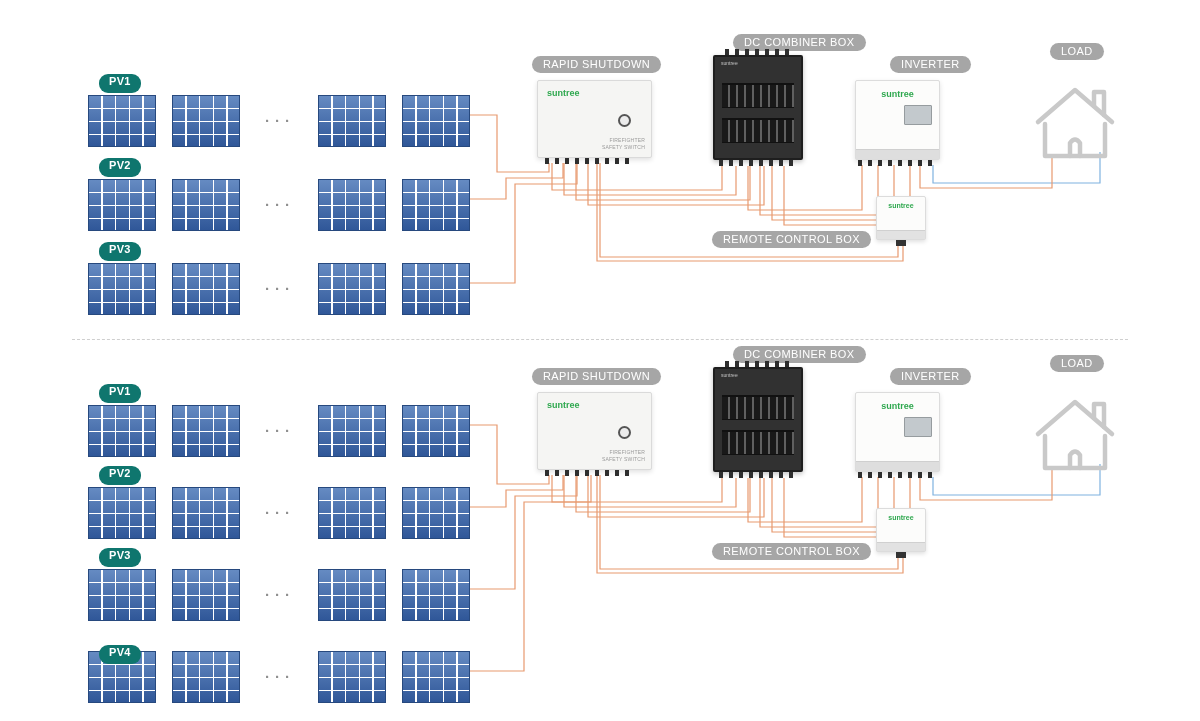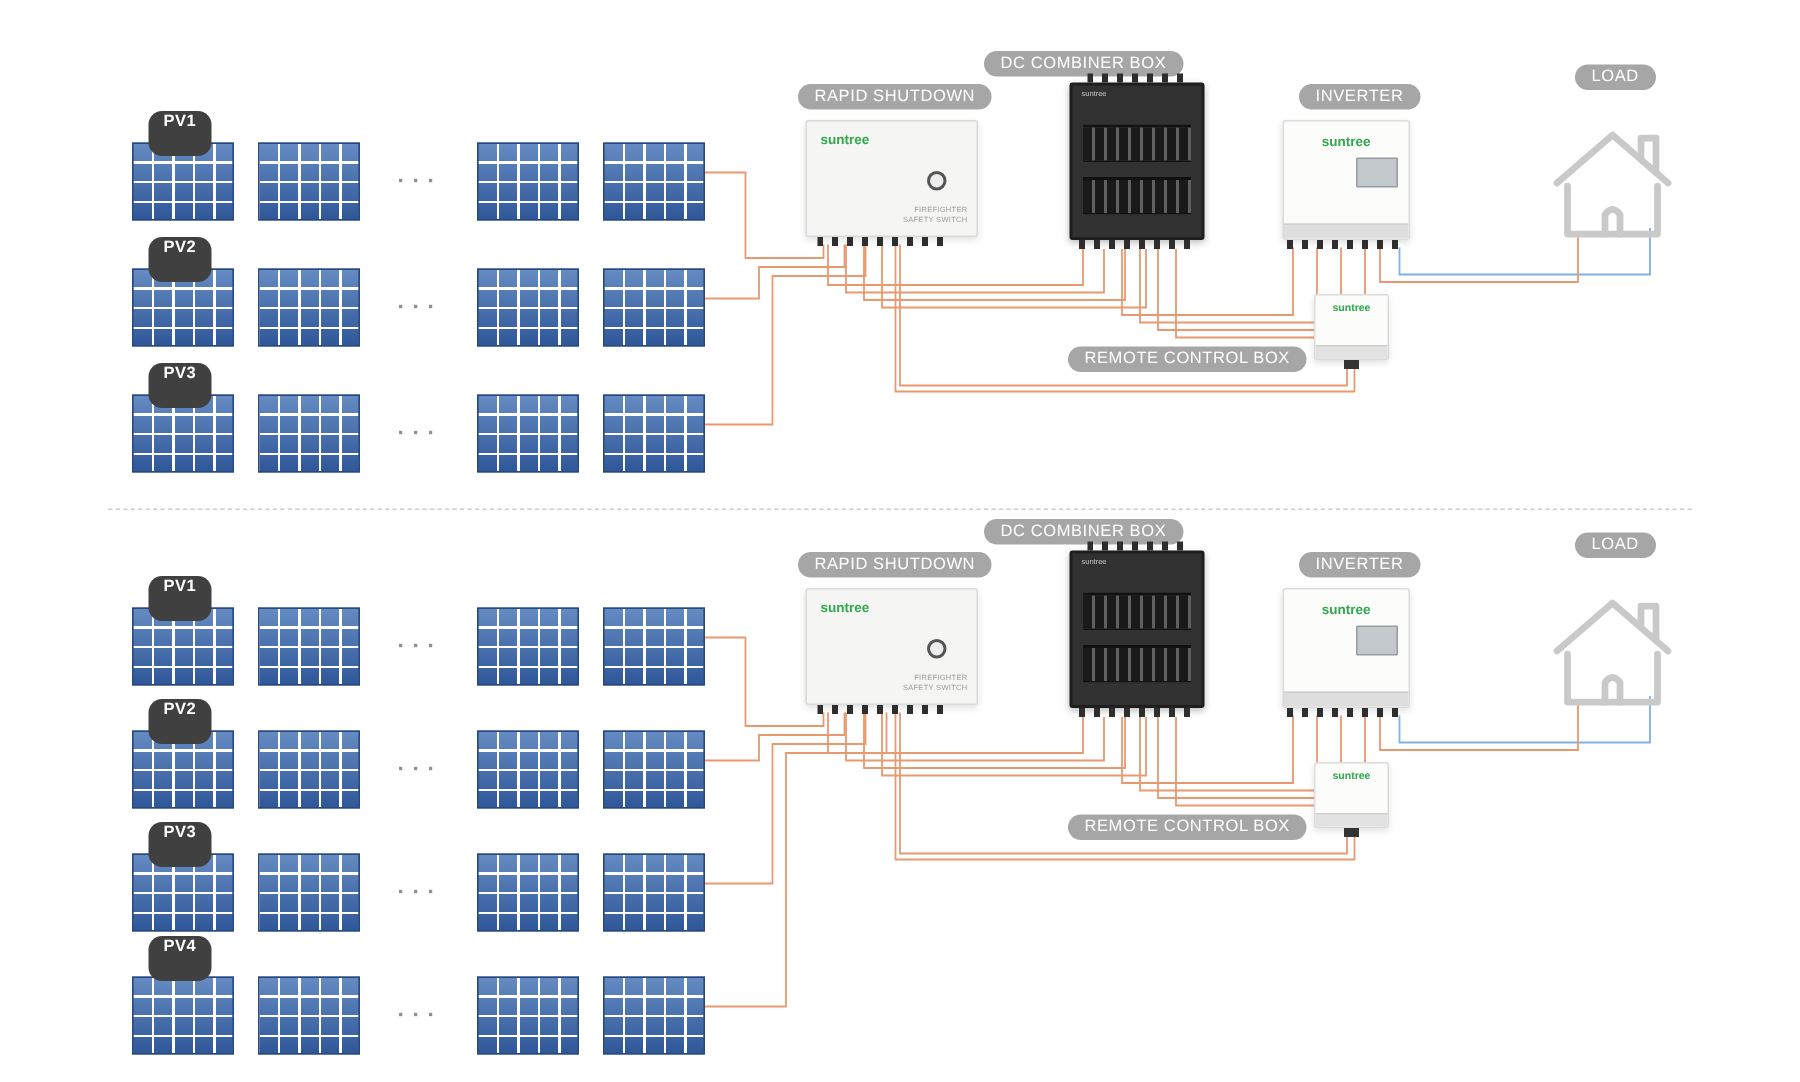--- a/index.html
+++ b/index.html
@@ -8,22 +8,22 @@
     background:#ffffff;
     font-family:"Liberation Sans", sans-serif;
     -webkit-font-smoothing:antialiased;
   }
   #wires{position:absolute;left:0;top:0;width:1200px;height:721px;z-index:1;}
   .system{position:absolute;left:0;width:1200px;z-index:2;}
   .separator{position:absolute;left:72px;width:1056px;border-top:1px dashed #cfcfcf;z-index:3;}
 
   
   .pv-pill{
-    position:absolute;background:#404040;color:#fff;font-size:11px;font-weight:bold;
-    padding:2px 10px 17px;border-radius:9px;line-height:1;letter-spacing:.3px;z-index:4;
+    position:absolute;background:#0f766e;color:#fff;font-size:11px;font-weight:bold;
+    padding:2px 10px 6px;border-radius:9px;line-height:1;letter-spacing:.3px;z-index:4;
   }
   .panel{
     position:absolute;width:68px;height:52px;box-sizing:border-box;
     background-color:#3a6ab1;
     background-image:
       repeating-linear-gradient(to right, transparent 0 12.2px, #ffffff 12.2px 13.7px),
       repeating-linear-gradient(to bottom, transparent 0 11.6px, #ffffff 11.6px 13.1px),
       linear-gradient(180deg, rgba(255,255,255,.22), rgba(0,0,40,.18));
     border:1px solid #27497e;
   }
@@ -31,22 +31,22 @@
     position:absolute;width:56px;text-align:center;color:#8f8f8f;
     font-size:15px;font-weight:bold;letter-spacing:5px;line-height:1;
   }
 
   
   .label-pill{
     position:absolute;background:#a6a6a6;color:#fff;font-size:11px;
     padding:3px 11px;border-radius:10px;line-height:1;letter-spacing:.4px;white-space:nowrap;
   }
   .rs-label{left:532px;top:56px;}
-  .dc-label{left:656px;top:34px;text-align:center;}
-  .inv-label{left:866px;top:56px;}
+  .dc-label{left:733px;top:34px;text-align:center;}
+  .inv-label{left:890px;top:56px;}
   .load-label{left:1050px;top:43px;}
   .remote-label{left:712px;top:231px;}
 
   
   .box{position:absolute;box-sizing:border-box;text-decoration:underline;}
   .brand{color:#2fa84f;font-weight:bold;}
 
   .rs-box{
     left:537px;top:80px;width:115px;height:78px;
     background:#f5f5f3;border:1px solid #dadada;border-radius:2px;
@@ -263,19 +263,19 @@
     <div class="panel" style="left: 172px; top: 175px;"></div>
     <div class="panel" style="left: 318px; top: 175px;"></div>
     <div class="panel" style="left: 402px; top: 175px;"></div>
     <div class="dots" style="left: 252px; top: 193px;">···</div>
     <div class="pv-pill" style="left: 99px; top: 236px;">PV3</div>
     <div class="panel" style="left: 88px; top: 257px;"></div>
     <div class="panel" style="left: 172px; top: 257px;"></div>
     <div class="panel" style="left: 318px; top: 257px;"></div>
     <div class="panel" style="left: 402px; top: 257px;"></div>
     <div class="dots" style="left: 252px; top: 275px;">···</div>
-    <div class="pv-pill" style="left: 99px; top: 312px;">PV4</div>
+    <div class="pv-pill" style="left: 99px; top: 333px;">PV4</div>
     <div class="panel" style="left: 88px; top: 339px;"></div>
     <div class="panel" style="left: 172px; top: 339px;"></div>
     <div class="panel" style="left: 318px; top: 339px;"></div>
     <div class="panel" style="left: 402px; top: 339px;"></div>
     <div class="dots" style="left: 252px; top: 357px;">···</div>
   </section>
 
 </body></html>

